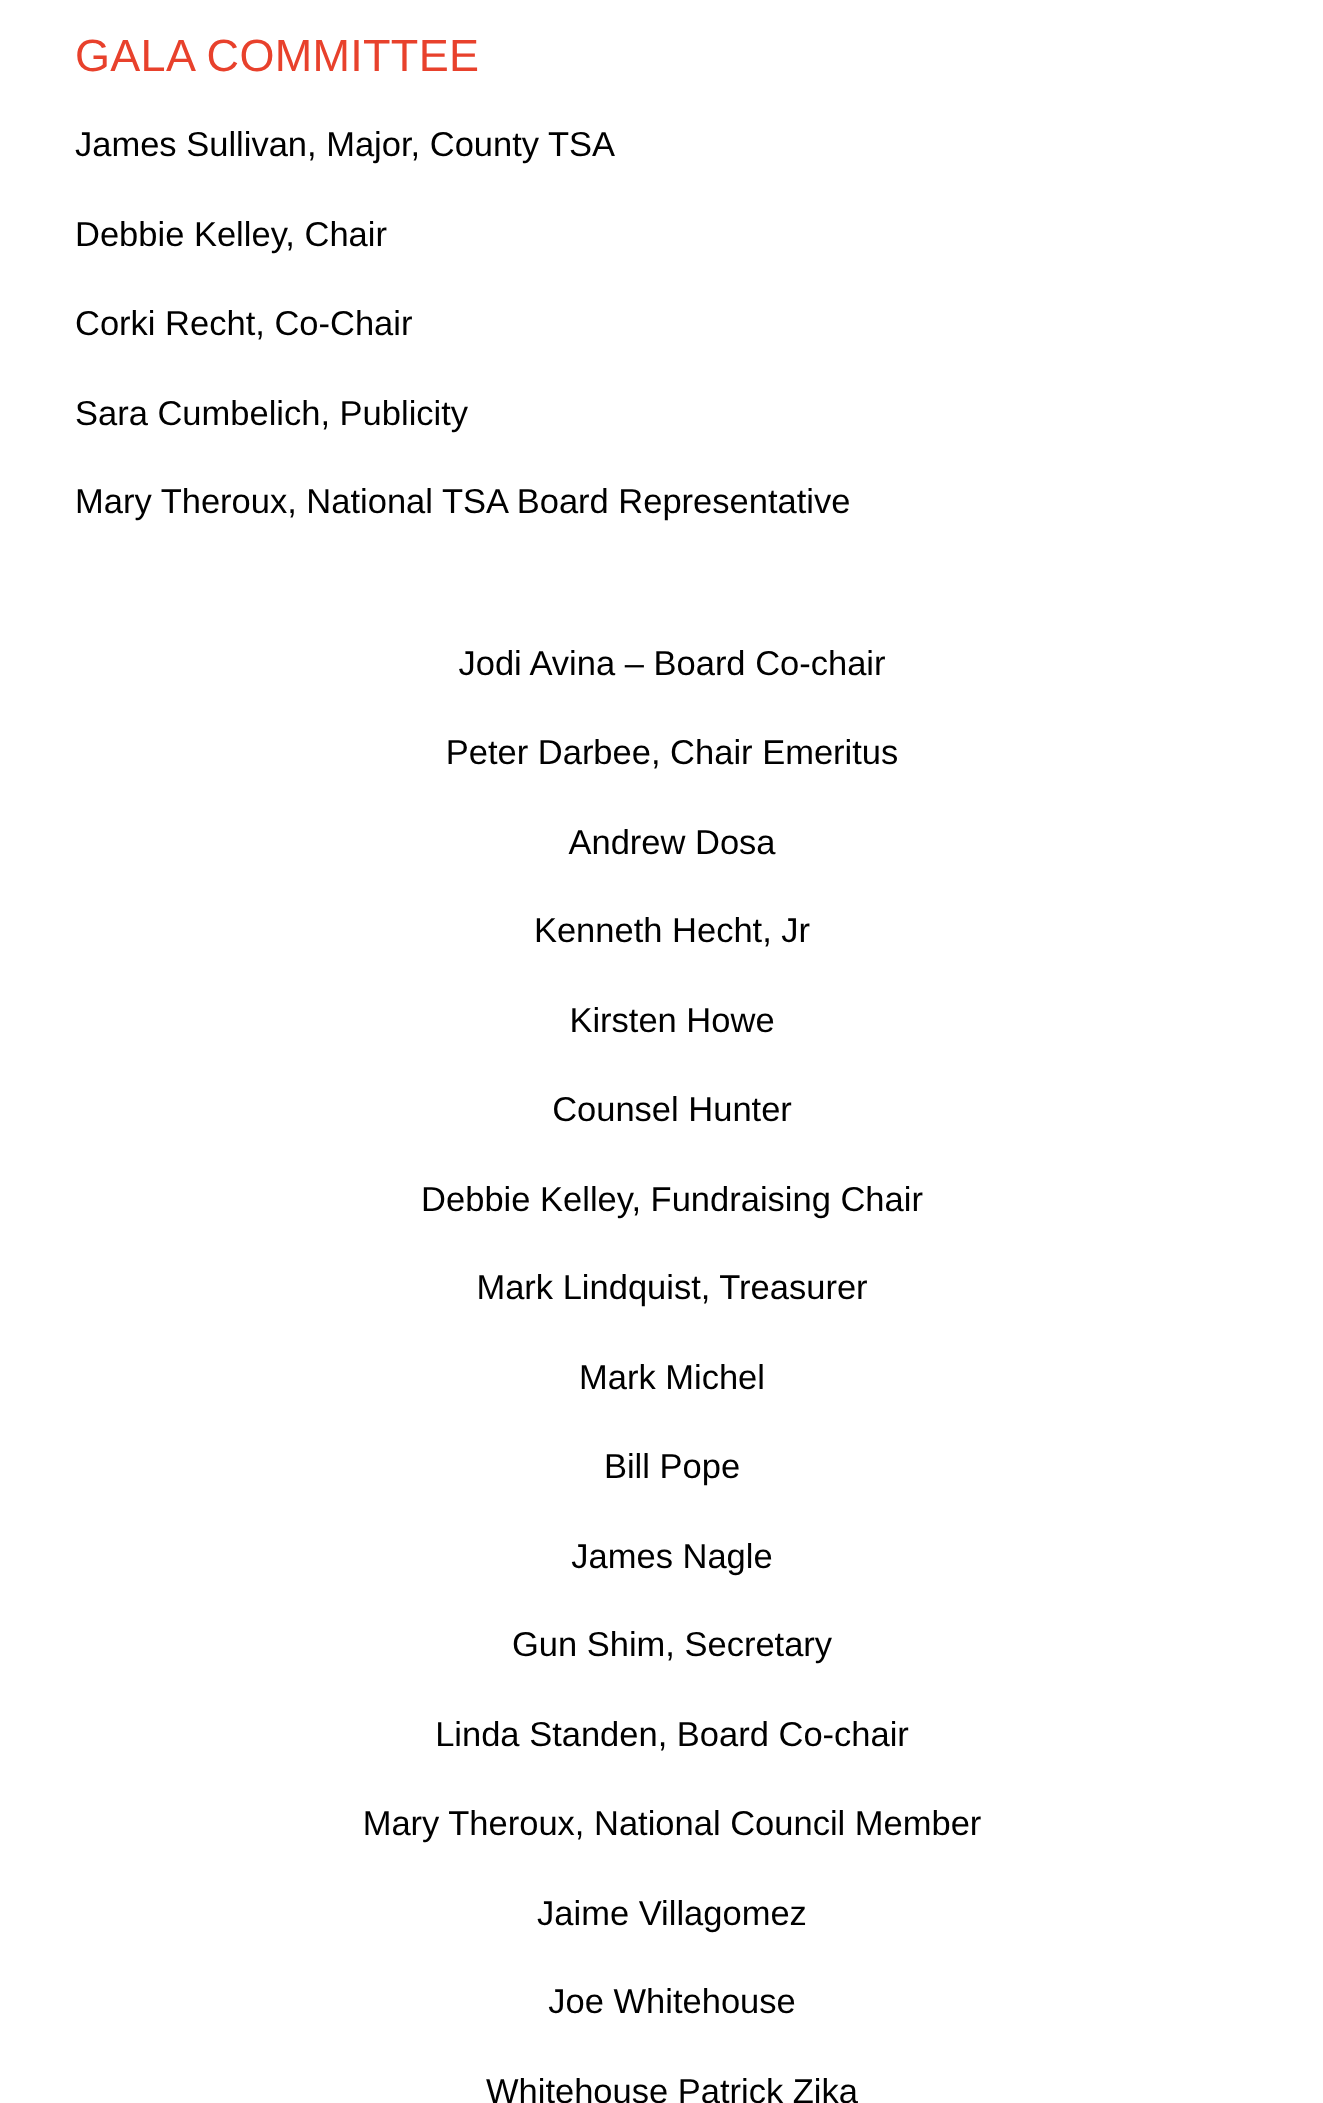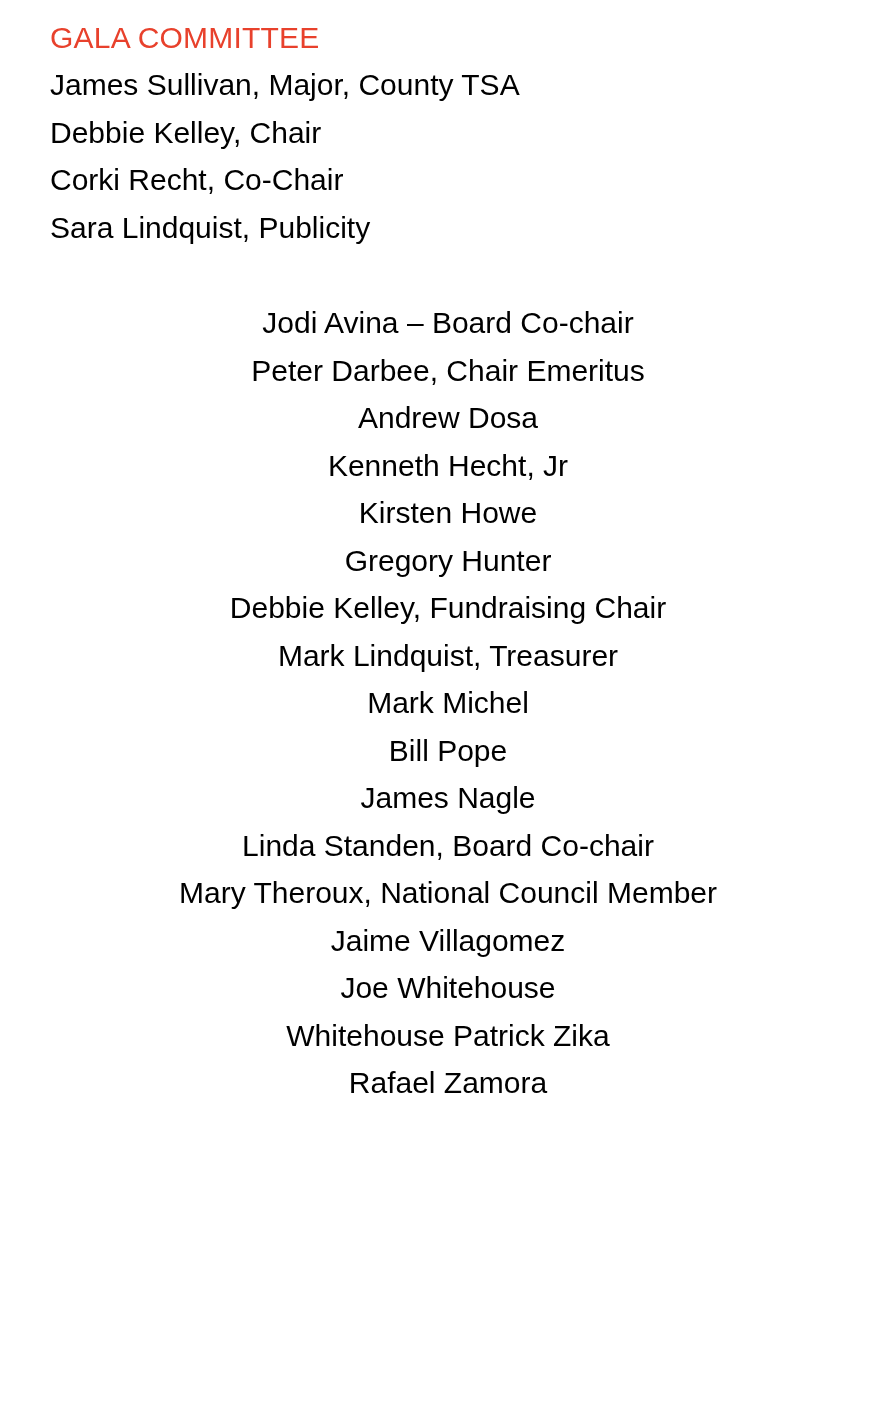--- a/index.html
+++ b/index.html
@@ -25,23 +25,24 @@
   }
   .section-heading {
     color: #e8412c;
     font-size: 30px;
     line-height: 47px;
     letter-spacing: 0.2px;
     white-space: pre;
   }
   .entry {
     color: #000000;
-    font-size: 30px;
+    font-size: 23px;
     line-height: 47.5px;
     white-space: pre;
+    margin-top: 12px;
   }
   .section-gala .entry {
     padding-left: 0px;
   }
   .section-advisory .entry {
     padding-left: 4px;
     text-align: center;
   }
   .spacer {
     height: 48px;
@@ -50,37 +51,39 @@
 </head>
 <body>
 
 <div class="page">
 
   <div class="section section-gala">
     <div class="section-heading">GALA COMMITTEE</div>
     <div class="entry">James Sullivan, Major, County TSA</div>
     <div class="entry">Debbie Kelley, Chair</div>
     <div class="entry">Corki Recht, Co-Chair</div>
-    <div class="entry">Sara Lindquist, Publicity</div>
+    <div class="entry">Sara Cumbelich, Publicity</div>
+    <div class="entry">Mary Theroux, National TSA Board Representative</div>
   </div>
 
   <div class="spacer"></div>
 
   <div class="section section-advisory">
     <div class="entry">Jodi Avina – Board Co-chair</div>
     <div class="entry">Peter Darbee, Chair Emeritus</div>
     <div class="entry">Andrew Dosa</div>
     <div class="entry">Kenneth Hecht, Jr</div>
     <div class="entry">Kirsten Howe</div>
-    <div class="entry">Gregory Hunter</div>
+    <div class="entry">Counsel Hunter</div>
     <div class="entry">Debbie Kelley, Fundraising Chair</div>
     <div class="entry">Mark Lindquist, Treasurer</div>
     <div class="entry">Mark Michel</div>
     <div class="entry">Bill Pope</div>
     <div class="entry">James Nagle</div>
+    <div class="entry">Gun Shim, Secretary</div>
     <div class="entry">Linda Standen, Board Co-chair</div>
     <div class="entry">Mary Theroux, National Council Member</div>
     <div class="entry">Jaime Villagomez</div>
     <div class="entry">Joe Whitehouse</div>
     <div class="entry">Whitehouse Patrick Zika</div>
     <div class="entry">Rafael Zamora</div>
   </div>
 
 </div>
 

